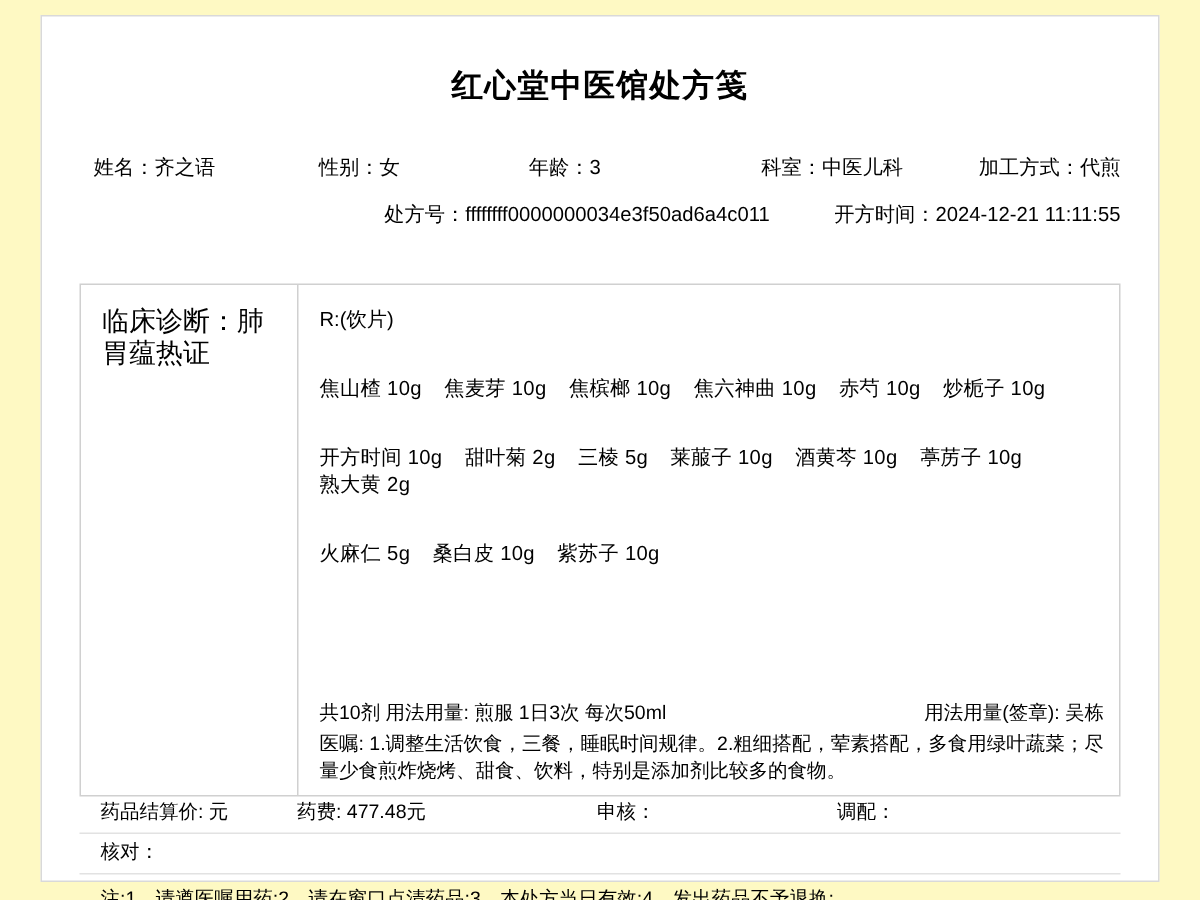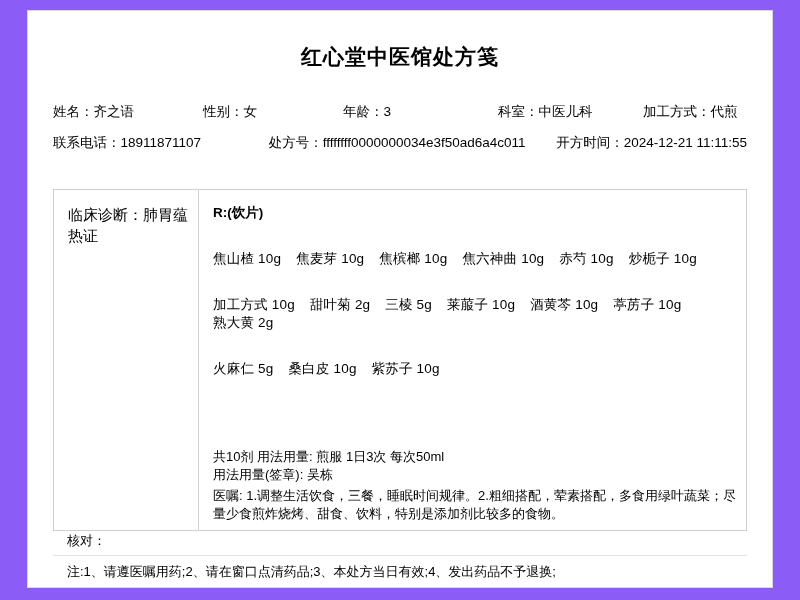--- a/index.html
+++ b/index.html
@@ -5,21 +5,21 @@
   html, body {
     margin: 0;
     padding: 0;
     background: #ffffff;
     font-family: "Liberation Sans", sans-serif;
   }
   #page {
     position: relative;
     width: 800px;
     height: 600px;
-    background: #8b5cf6;
+    background: #fef9c3;
     box-sizing: border-box;
   }
   .sheet {
     position: absolute;
     left: 27px;
     top: 10px;
     width: 746px;
     height: 578px;
     border: 1px solid #d9d9d9;
     background: #fff;
@@ -37,20 +37,21 @@
     margin-top: 32px;
     padding: 0 25px;
     font-size: 13.5px;
     color: #000;
   }
   .info-row {
     display: flex;
     align-items: baseline;
     margin-bottom: 13px;
     white-space: nowrap;
+    justify-content: flex-end;
   }
   .info-row .cell {
     display: inline-block;
   }
   .row1 .c1 { width: 150px; }
   .row1 .c2 { width: 140px; }
   .row1 .c3 { width: 155px; }
   .row1 .c4 { width: 145px; }
   .row1 .c5 { width: auto; }
 
@@ -66,36 +67,35 @@
     border: 1px solid #d0d0d0;
     box-sizing: border-box;
     display: flex;
   }
   .diag-col {
     width: 145px;
     min-height: 340px;
     border-right: 1px solid #d0d0d0;
     box-sizing: border-box;
     padding: 14px 10px 10px 14px;
-    font-size: 15px;
+    font-size: 18px;
     line-height: 21px;
     color: #000;
   }
   .rx-col {
     flex: 1;
     box-sizing: border-box;
     padding: 14px 10px 8px 14px;
     font-size: 13.5px;
     color: #000;
     position: relative;
     min-height: 340px;
   }
   .rx-head {
     margin-bottom: 28px;
-    font-weight: bold;
   }
   .herb-line {
     margin-bottom: 28px;
     letter-spacing: 0.2px;
   }
   .herb-line .herb {
     margin-right: 11px;
     white-space: nowrap;
   }
   .summary {
@@ -103,21 +103,20 @@
     left: 14px;
     right: 10px;
     bottom: 8px;
     font-size: 13px;
     line-height: 17.5px;
   }
   .summary-row1 {
     display: flex;
     justify-content: space-between;
     margin-bottom: 4px;
-    flex-direction: column;
   }
   .advice {
     color: #000;
   }
   .footer {
     position: absolute;
     left: 25px;
     top: 518px;
     width: 694px;
     font-size: 13px;
@@ -149,42 +148,41 @@
 
     <div class="info">
       <div class="info-row row1">
         <span class="cell c1">姓名：齐之语</span>
         <span class="cell c2">性别：女</span>
         <span class="cell c3">年龄：3</span>
         <span class="cell c4">科室：中医儿科</span>
         <span class="cell c5">加工方式：代煎</span>
       </div>
       <div class="info-row row2">
-        <span class="cell c1">联系电话：18911871107</span>
         <span class="cell c2">处方号：ffffffff0000000034e3f50ad6a4c011</span>
         <span class="cell c3">开方时间：2024-12-21 11:11:55</span>
       </div>
     </div>
 
     <div class="main-box">
       <div class="diag-col">临床诊断：肺胃蕴热证</div>
       <div class="rx-col">
         <div class="rx-head">R:(饮片)</div>
 
         <div class="herb-line">
           <span class="herb">焦山楂 10g</span>
           <span class="herb">焦麦芽 10g</span>
           <span class="herb">焦槟榔 10g</span>
           <span class="herb">焦六神曲 10g</span>
           <span class="herb">赤芍 10g</span>
           <span class="herb">炒栀子 10g</span>
         </div>
 
         <div class="herb-line">
-          <span class="herb">加工方式 10g</span>
+          <span class="herb">开方时间 10g</span>
           <span class="herb">甜叶菊 2g</span>
           <span class="herb">三棱 5g</span>
           <span class="herb">莱菔子 10g</span>
           <span class="herb">酒黄芩 10g</span>
           <span class="herb">葶苈子 10g</span>
           <span class="herb">熟大黄 2g</span>
         </div>
 
 
         <div class="herb-line">
@@ -198,20 +196,26 @@
             <span>共10剂 用法用量: 煎服 1日3次 每次50ml</span>
             <span>用法用量(签章): 吴栋</span>
           </div>
           <div class="advice">医嘱: 1.调整生活饮食，三餐，睡眠时间规律。2.粗细搭配，荤素搭配，多食用绿叶蔬菜；尽量少食煎炸烧烤、甜食、饮料，特别是添加剂比较多的食物。</div>
         </div>
       </div>
     </div>
 
     <div class="footer">
       <div class="footer-row">
+        <span class="f1">药品结算价: 元</span>
+        <span class="f2">药费: 477.48元</span>
+        <span class="f3">申核：</span>
+        <span class="f4">调配：</span>
+      </div>
+      <div class="footer-row">
         <span class="f1">核对：</span>
       </div>
       <div class="footer-row last">
         <span class="notes">注:1、请遵医嘱用药;2、请在窗口点清药品;3、本处方当日有效;4、发出药品不予退换;</span>
       </div>
     </div>
 
   </div>
 </div>
 

